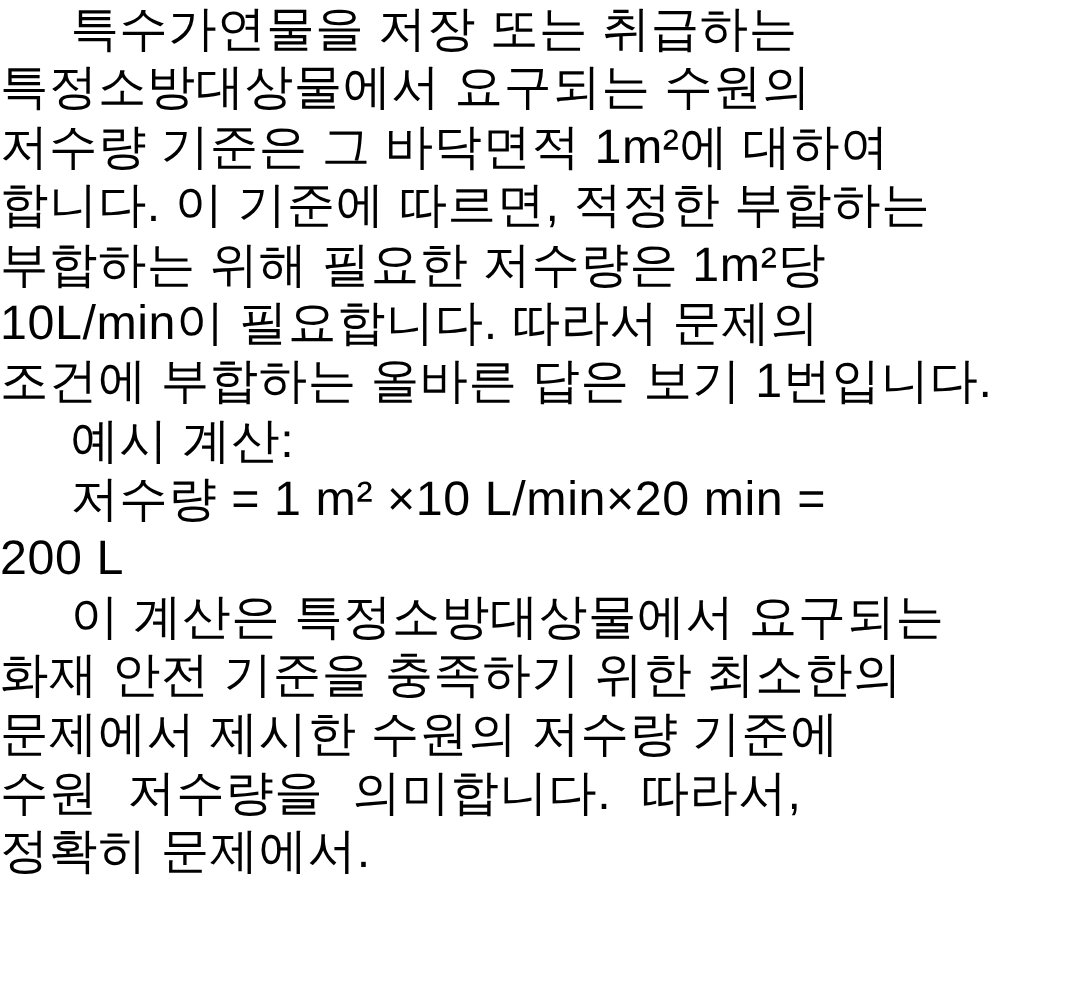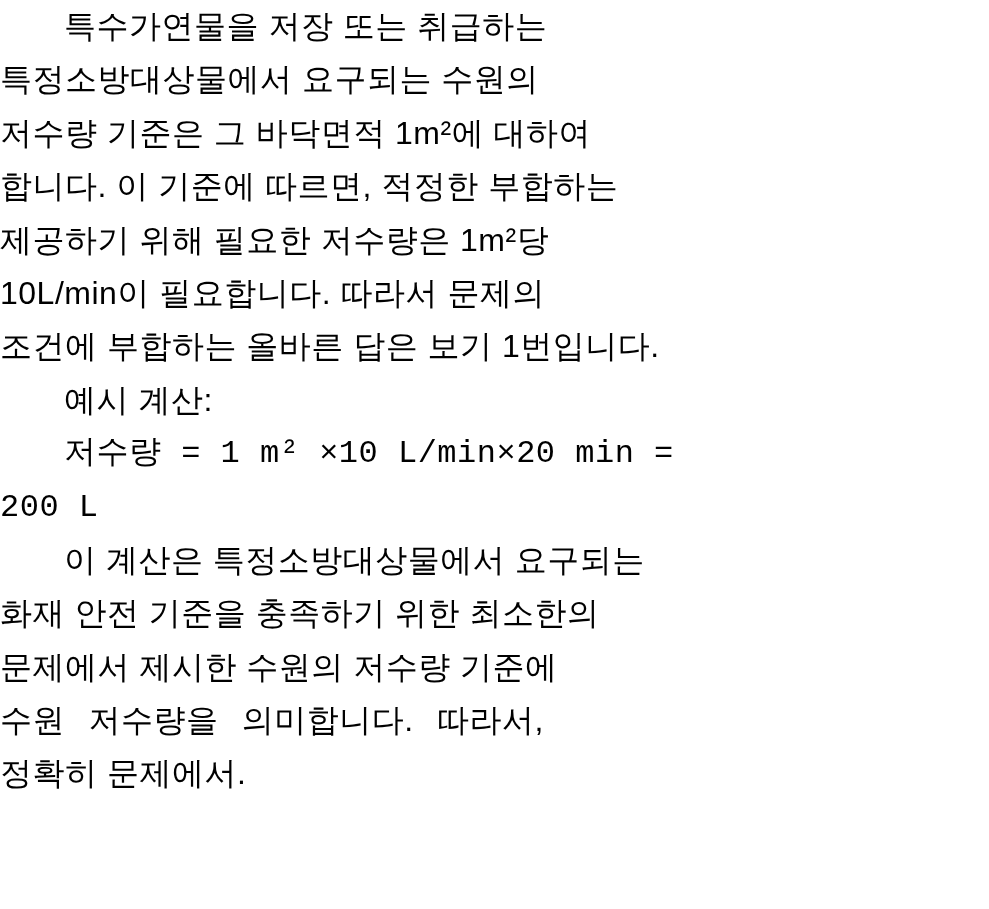--- a/index.html
+++ b/index.html
@@ -8,50 +8,50 @@
     background: #ffffff;
   }
   body {
     width: 989px;
     height: 909px;
     overflow: hidden;
   }
   #doc {
     color: #000000;
     font-family: "Liberation Sans", "DejaVu Sans", sans-serif;
-    font-size: 32px;
+    font-size: 44px;
     line-height: 53.4px;
     letter-spacing: 0.5px;
     white-space: nowrap;
     width: 989px;
   }
   .line {
     height: 53.4px;
     overflow: hidden;
   }
   .line.indent {
     padding-left: 64px;
   }
   .line.math {
-    font-family: Liberation Mono, monospace;
+    font-family: Liberation Sans, sans-serif;
   }
   .line.wide-spacing {
     word-spacing: 14px;
   }
 </style>
 </head>
 <body>
 
 <div id="doc">
 
 <div class="line indent">특수가연물을 저장 또는 취급하는</div>
     <div class="line">특정소방대상물에서 요구되는 수원의</div>
     <div class="line">저수량 기준은 그 바닥면적 1m²에 대하여</div>
     <div class="line">합니다. 이 기준에 따르면, 적정한 부합하는</div>
-    <div class="line">제공하기 위해 필요한 저수량은 1m²당</div>
+    <div class="line">부합하는 위해 필요한 저수량은 1m²당</div>
     <div class="line">10L/min이 필요합니다. 따라서 문제의</div>
     <div class="line">조건에 부합하는 올바른 답은 보기 1번입니다.</div>
     <div class="line indent">예시 계산:</div>
     <div class="line indent math">저수량 = 1 m² ×10 L/min×20 min =</div>
     <div class="line math">200 L</div>
     <div class="line indent">이 계산은 특정소방대상물에서 요구되는</div>
     <div class="line">화재 안전 기준을 충족하기 위한 최소한의</div>
     <div class="line">문제에서 제시한 수원의 저수량 기준에</div>
     <div class="line wide-spacing">수원 저수량을 의미합니다.  따라서,</div>
     <div class="line">정확히 문제에서.</div>

